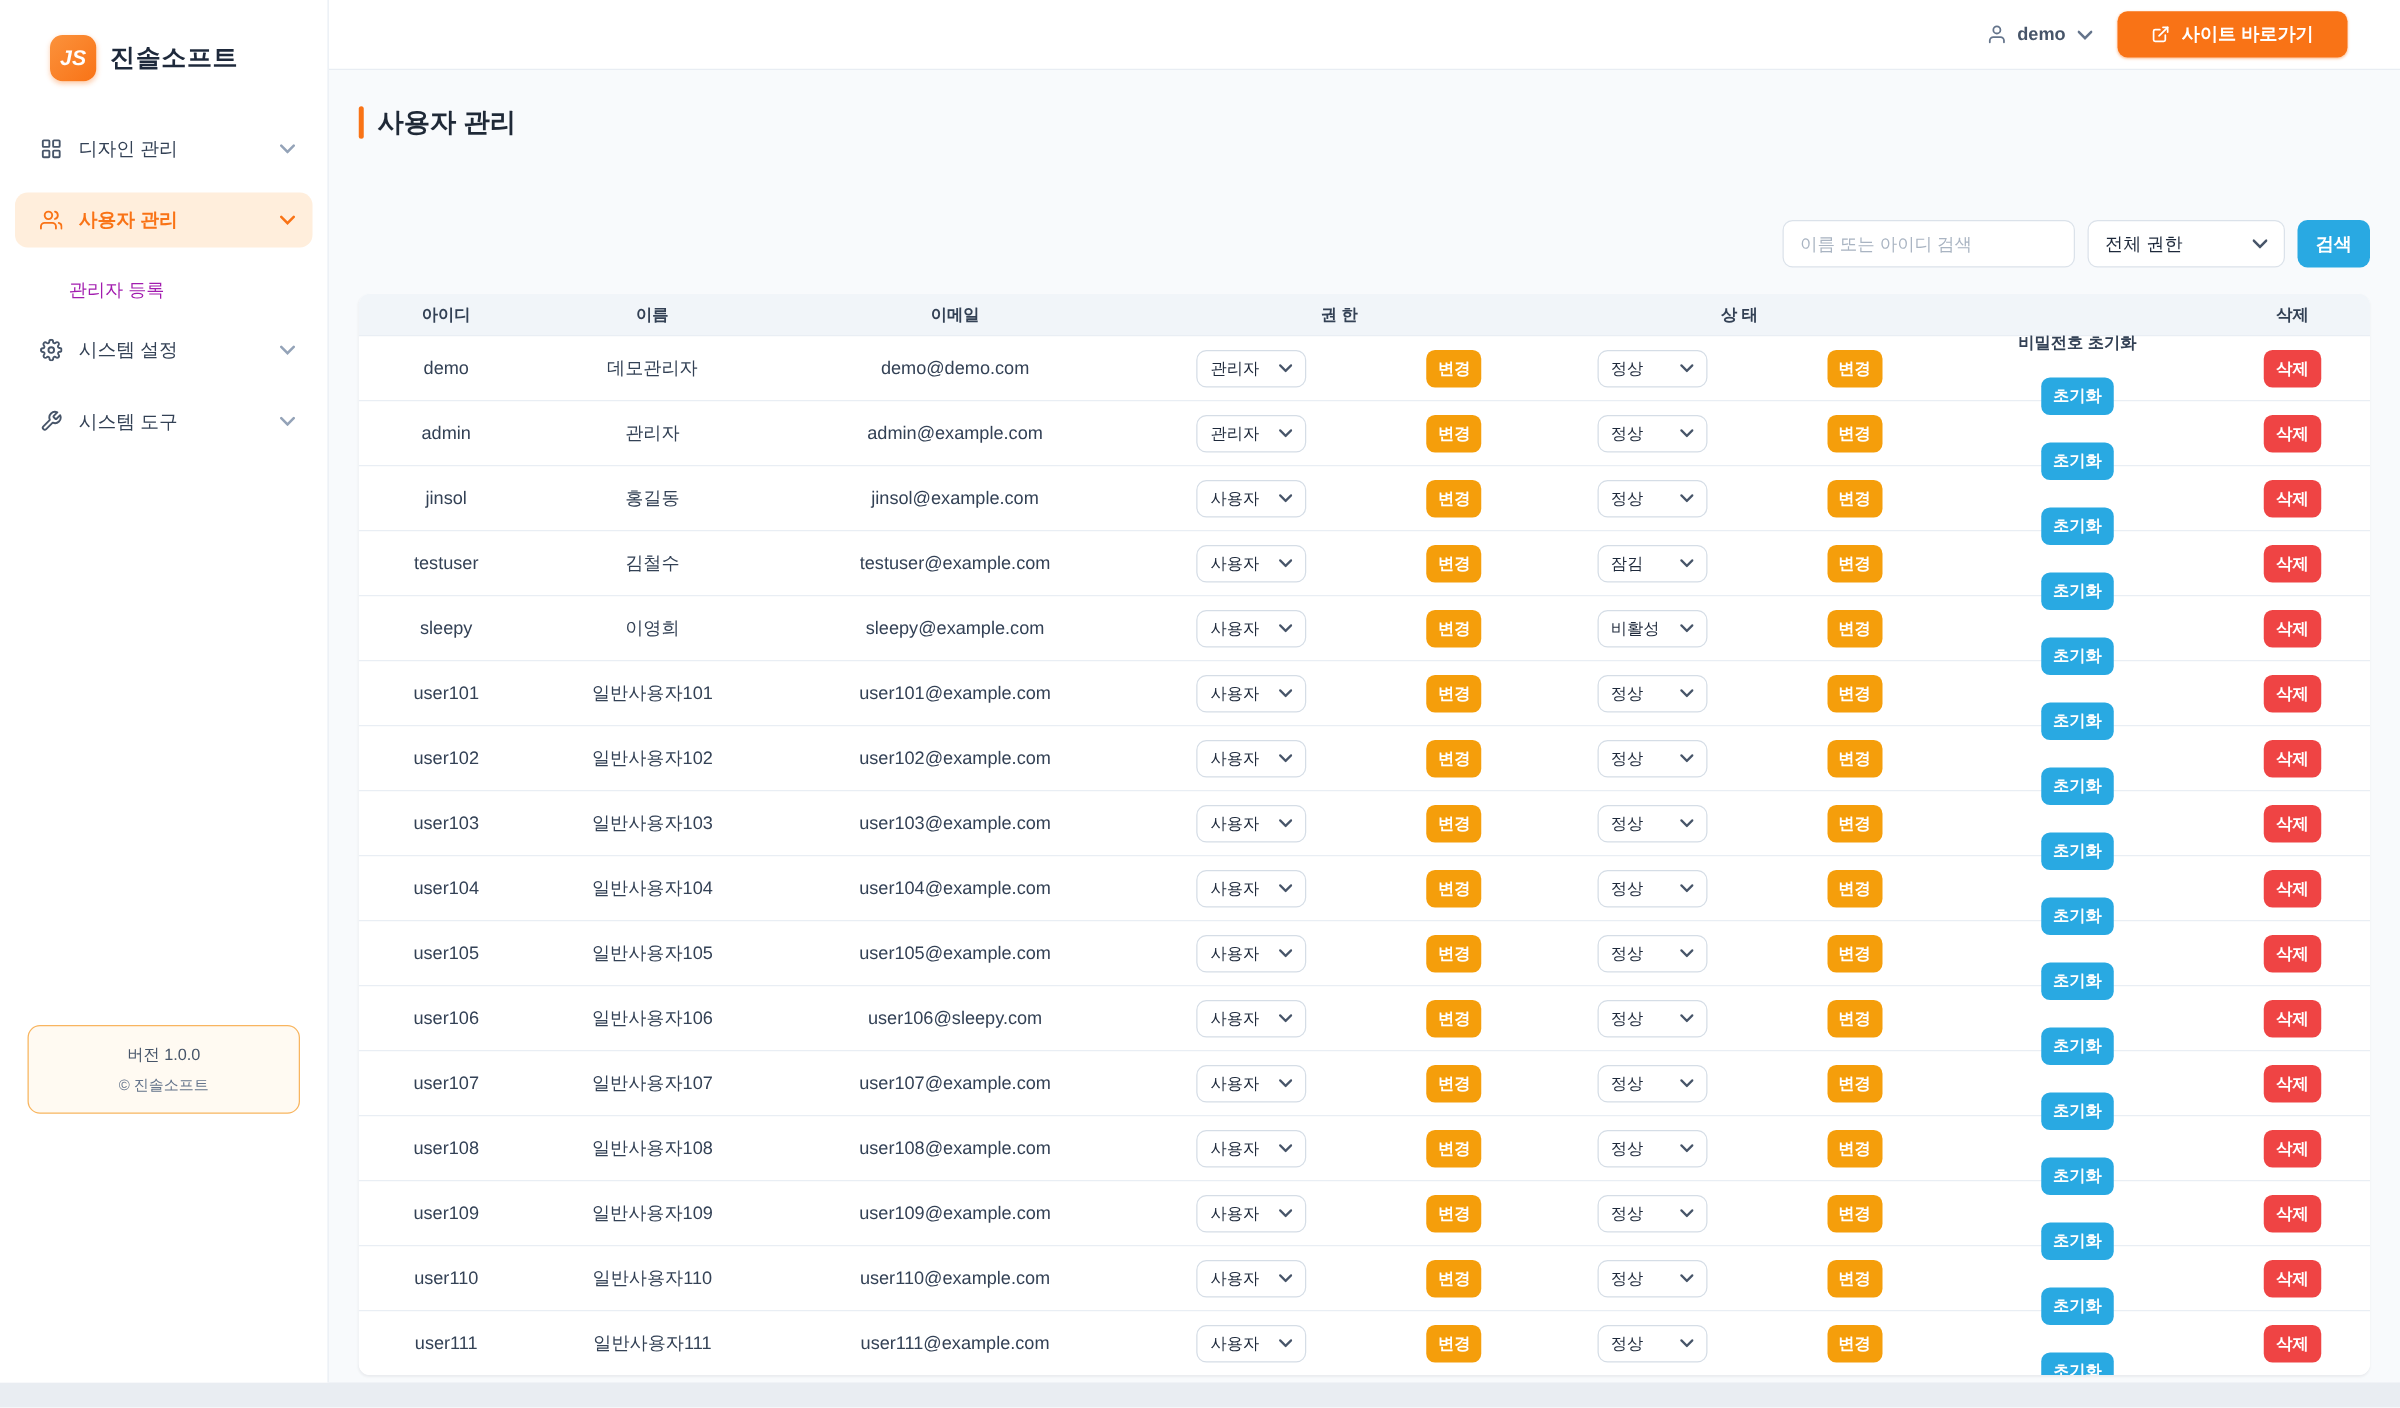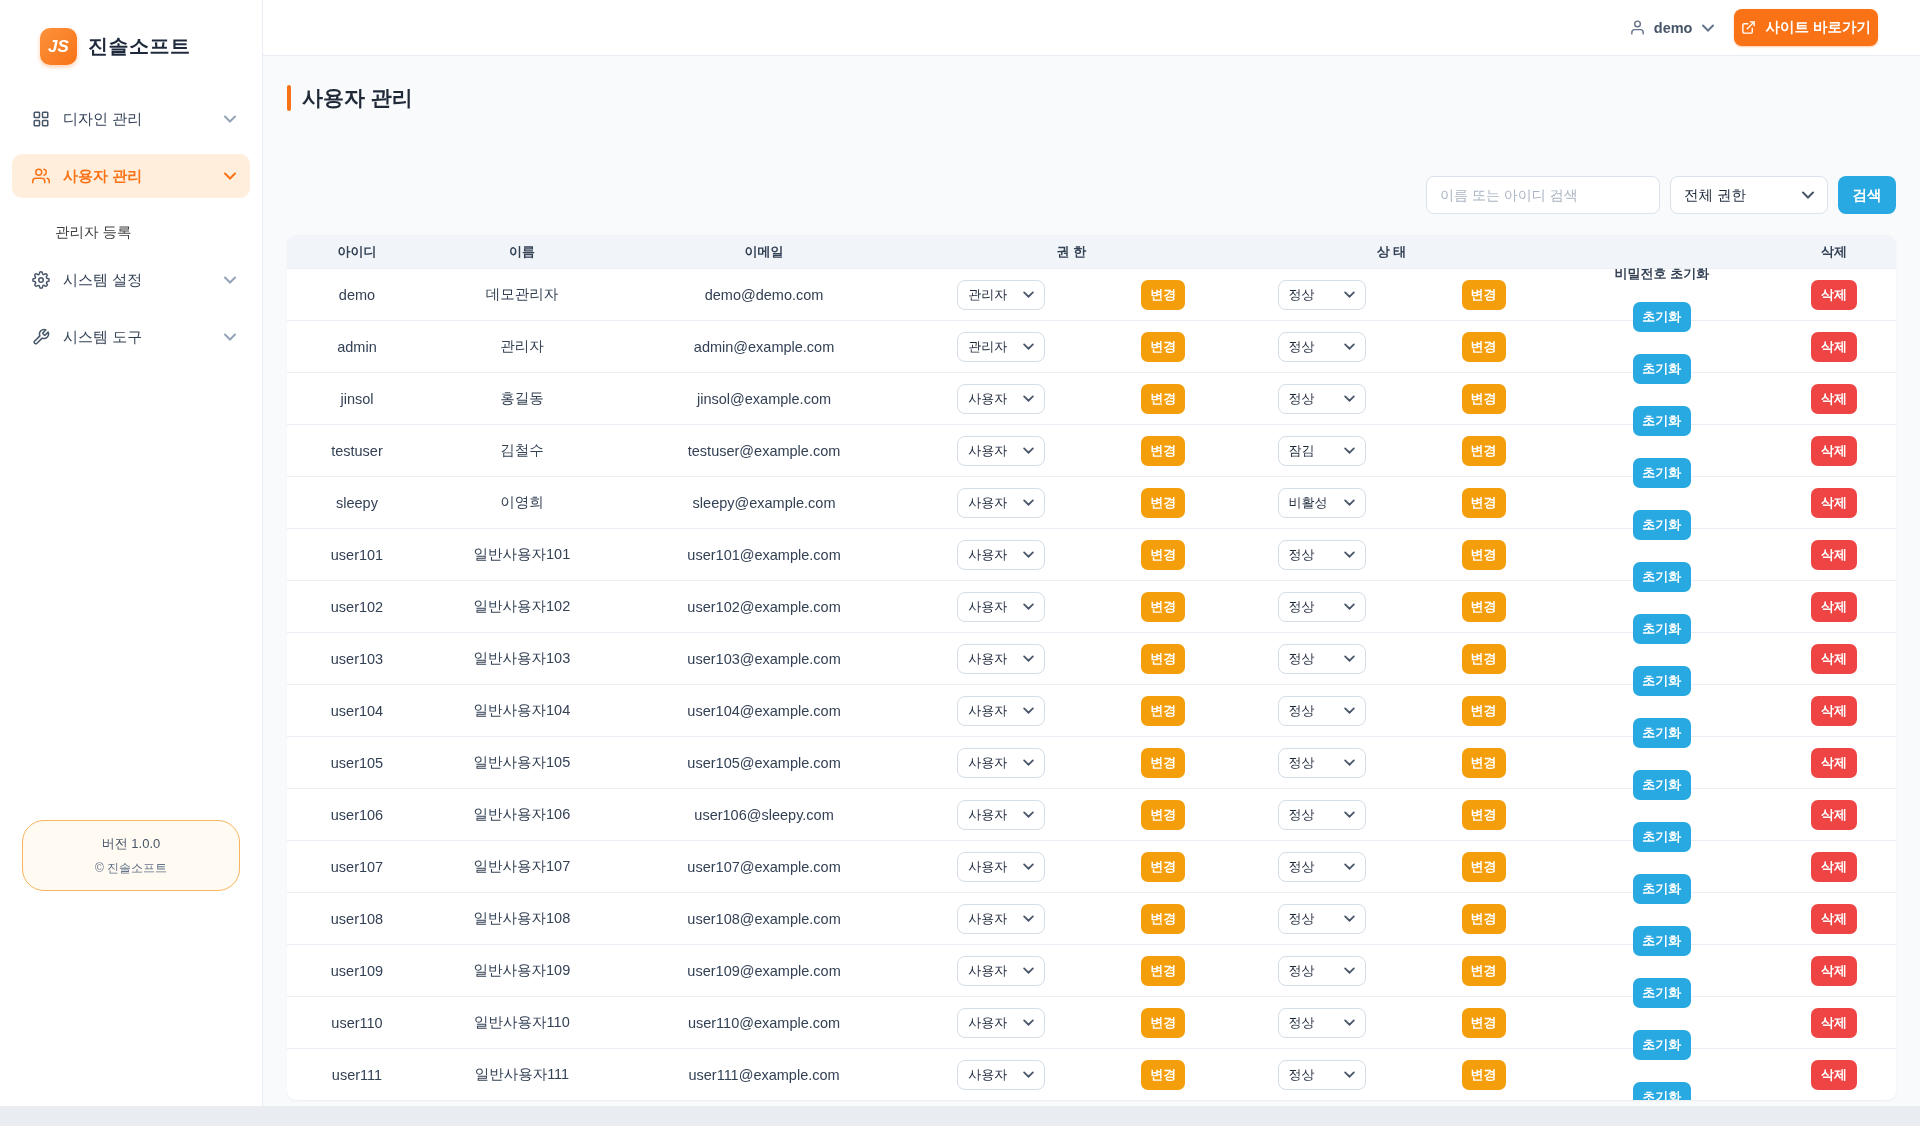--- a/index.html
+++ b/index.html
@@ -33,44 +33,44 @@
     padding:0 14px 0 20px; border-radius:10px;
     font-size:15px; color:#334155; margin-bottom:13px; cursor:pointer;
   }
   .nav-item .nav-ic { display:flex; margin-right:13px; color:#475569; }
   .nav-item .chev { margin-left:auto; color:#94a3b8; display:flex; }
   .nav-item.active { background:#ffeedc; color:#f97316; font-weight:700; }
   .nav-item.active .nav-ic, .nav-item.active .chev { color:#f97316; }
   .sub-item {
     height:42px; display:flex; align-items:center;
     padding-left:43px; border-radius:10px; font-size:14.5px;
-    color:#404040; margin-bottom:5px; cursor:pointer;
+    color:#a21caf; margin-bottom:5px; cursor:pointer;
   }
   .sub-item.active { background:#f4f7fa; color:#f97316; font-weight:700; }
   .version-box {
     position:absolute; left:22px; right:22px; top:820px;
-    background:#fffaf2; border:1px solid #f8b55f; border-radius:22px;
+    background:#fffaf2; border:1px solid #f8b55f; border-radius:10px;
     text-align:center; padding:14px 0 13px 0;
   }
   .version-line1 { font-size:13px; color:#475569; margin-bottom:7px; }
   .version-line2 { font-size:12px; color:#64748b; }
 
   
   .main { flex:1; display:flex; flex-direction:column; min-width:0; }
   .topbar {
     height:56px; background:#fff; border-bottom:1px solid #e8edf3;
     display:flex; align-items:center; justify-content:flex-end;
     padding:0 42px 0 0; gap:20px; flex-shrink:0;
   }
   .user-chip { display:flex; align-items:center; gap:8px; color:#475569;
     font-size:14.5px; font-weight:600; cursor:pointer; }
   .user-chip .chev { display:flex; color:#64748b; margin-left:2px; }
   .site-btn {
     background:#f97316; color:#fff; border:none; cursor:pointer;
-    height:37px; padding:0 7px; border-radius:8px;
+    height:37px; padding:0 27px; border-radius:8px;
     font-size:14.5px; font-weight:700; font-family:inherit;
     display:flex; align-items:center; gap:9px;
     box-shadow:0 1px 2px rgba(249,115,22,.4);
   }
 
   .content { padding:28px 24px 0 24px; }
   .page-title-row { display:flex; align-items:center; gap:11px; }
   .title-bar { width:4px; height:26px; background:#f97316; border-radius:2px; }
   .page-title { font-size:21px; font-weight:700; color:#1f2937; }
 

